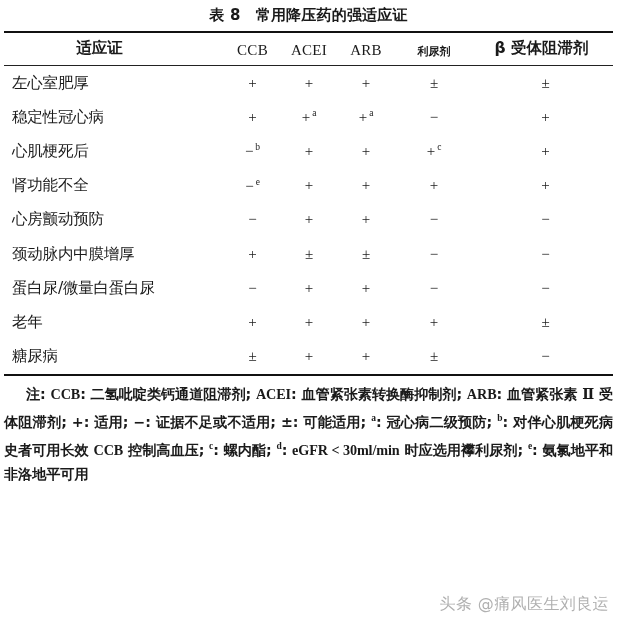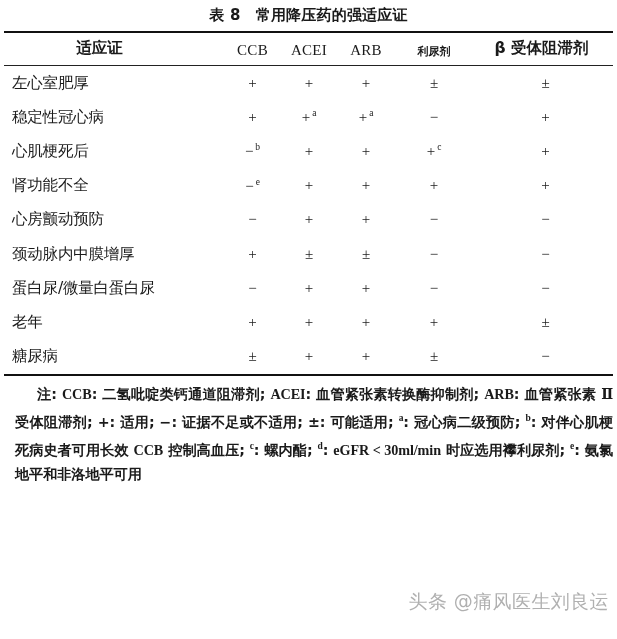--- a/index.html
+++ b/index.html
@@ -132,40 +132,39 @@
     font-family: "DejaVu Sans", "Liberation Sans", sans-serif;
     font-weight: bold;
     font-size: 14.2px;
     line-height: 24.4px;
     padding: 6px 4px 0 4px;
     text-align: justify;
     text-justify: inter-character;
     text-indent: 22px;
     letter-spacing: -0.1px;
     word-break: break-all;
-    margin-left: 11px;
   }
   .footnote .lat {
     font-family: "Liberation Serif", "DejaVu Serif", serif;
     font-weight: bold;
   }
   .footnote .fsup {
     font-family: "Liberation Serif", "DejaVu Serif", serif;
     font-weight: bold;
     font-size: 9.5px;
     vertical-align: super;
   }
 
   
   .watermark {
     position: absolute;
     right: 8px;
     bottom: 24px;
     font-family: "DejaVu Sans", "Liberation Sans", sans-serif;
-    font-size: 19px;
+    font-size: 16px;
     color: #9a9a9a;
     opacity: 0.78;
     letter-spacing: 0.4px;
     white-space: nowrap;
     pointer-events: none;
   }
 </style>
 </head>
 <body>
 

